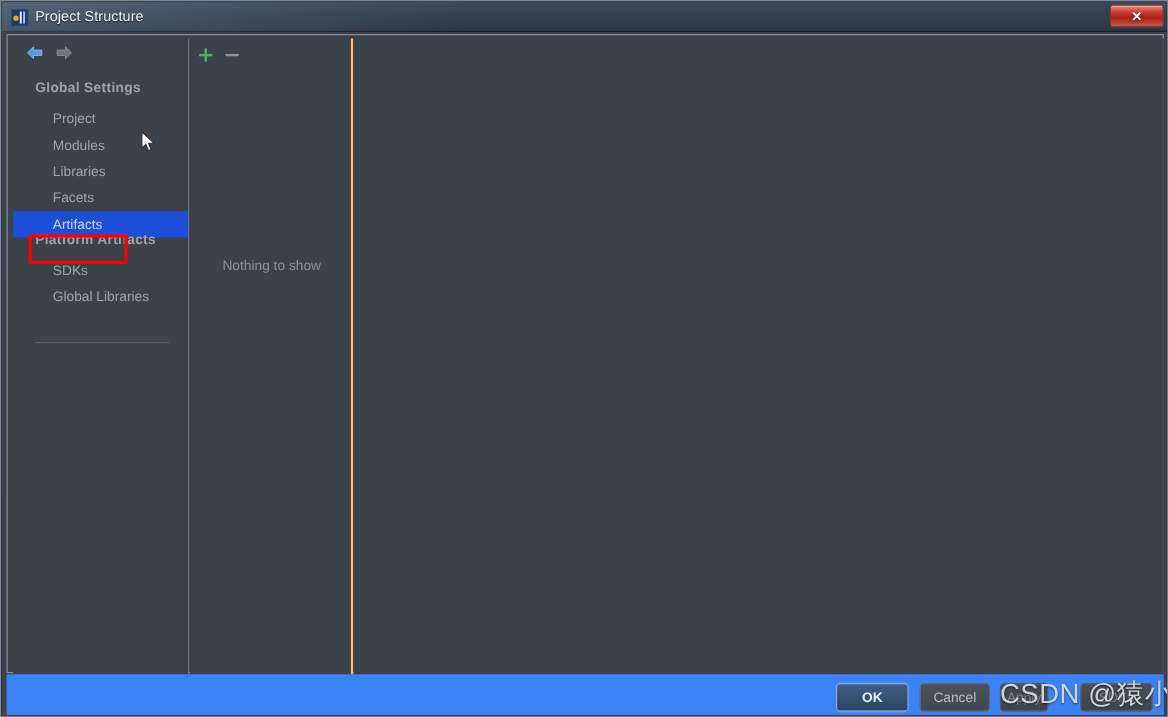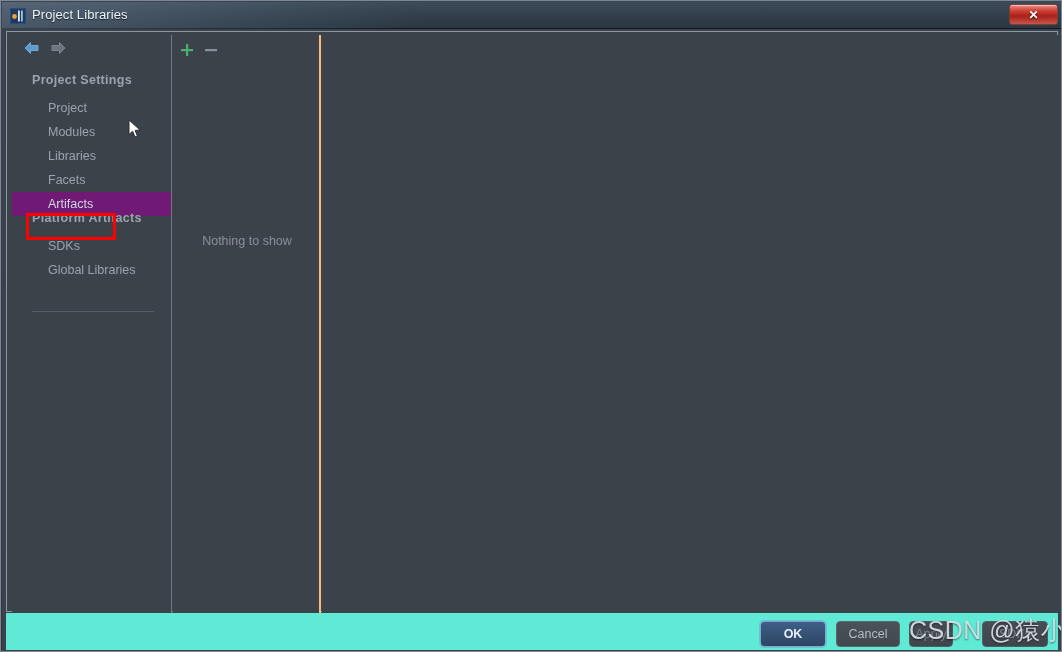--- a/index.html
+++ b/index.html
@@ -127,21 +127,21 @@
     width: 160px;
     height: 24px;
     font-size: 12.5px;
     color: #9aa3ad;
     padding-left: 36px;
     line-height: 24px;
     white-space: nowrap;
     cursor: pointer;
   }
   .nav-item.selected {
-    background: #701a75;
+    background: #1d4ed8;
     color: #cdd6e0;
   }
   #sidebar-divider {
     position: absolute;
     left: 20px; top: 276px;
     width: 122px; height: 1px;
     background: #555d66;
   }
 
   
@@ -202,21 +202,21 @@
     left: 315px; top: 3px;
     width: 736px; height: 579px;
     background: #3c4249;
   }
 
   
   #button-bar {
     position: absolute;
     left: 4px; top: 584px;
     width: 1052px; height: 37px;
-    background: #5eead4;
+    background: #3b82f6;
   }
   .dlg-button {
     position: absolute;
     top: 8px;
     height: 26px;
     border-radius: 4px;
     font-size: 12.5px;
     display: flex;
     align-items: center;
     justify-content: center;
@@ -268,21 +268,21 @@
     <div id="app-icon">
       <svg width="16" height="16" viewBox="0 0 16 16">
         <rect x="0" y="0" width="16" height="16" fill="#2b4d7a"></rect>
         <rect x="1" y="1" width="14" height="14" fill="#1e3a5f"></rect>
         <circle cx="4.5" cy="8.5" r="2.4" fill="#f0a030"></circle>
         <rect x="8" y="2.5" width="1.8" height="11" fill="#dfe8f2"></rect>
         <rect x="11" y="2.5" width="1.8" height="11" fill="#9fc0e0"></rect>
       </svg>
     </div>
 
-    <div id="title-text">Project Libraries</div>
+    <div id="title-text">Project Structure</div>
 
     <div id="close-button">
       <div class="x">✕</div>
     </div>
   </div>
 
   <div id="body">
 
     <div id="content-frame">
 
@@ -294,21 +294,21 @@
               <path d="M6.5 1.5 L1 7 L6.5 12.5 L6.5 9.5 L14 9.5 L14 4.5 L6.5 4.5 Z" fill="#5b9bd5" stroke="#7fb8e8" stroke-width="0.8"></path>
             </svg>
           </div>
           <div class="nav-arrow" id="nav-forward">
             <svg width="16" height="14" viewBox="0 0 16 14">
               <path d="M9.5 1.5 L15 7 L9.5 12.5 L9.5 9.5 L2 9.5 L2 4.5 L9.5 4.5 Z" fill="#6c757e" stroke="#868f98" stroke-width="0.8"></path>
             </svg>
           </div>
         </div>
 
-        <div class="section-header" style="top:38px;">Project Settings</div>
+        <div class="section-header" style="top:38px;">Global Settings</div>
 
         <div class="nav-item" style="top:61px;">Project</div>
         <div class="nav-item" style="top:85px;">Modules</div>
         <div class="nav-item" style="top:109px;">Libraries</div>
         <div class="nav-item" style="top:133px;">Facets</div>
         <div class="nav-item selected" style="top:157px;">Artifacts</div>
 
         <div class="section-header" style="top:176px;">Platform Artifacts</div>
 
         <div class="nav-item" style="top:223px;">Global Libraries</div>

